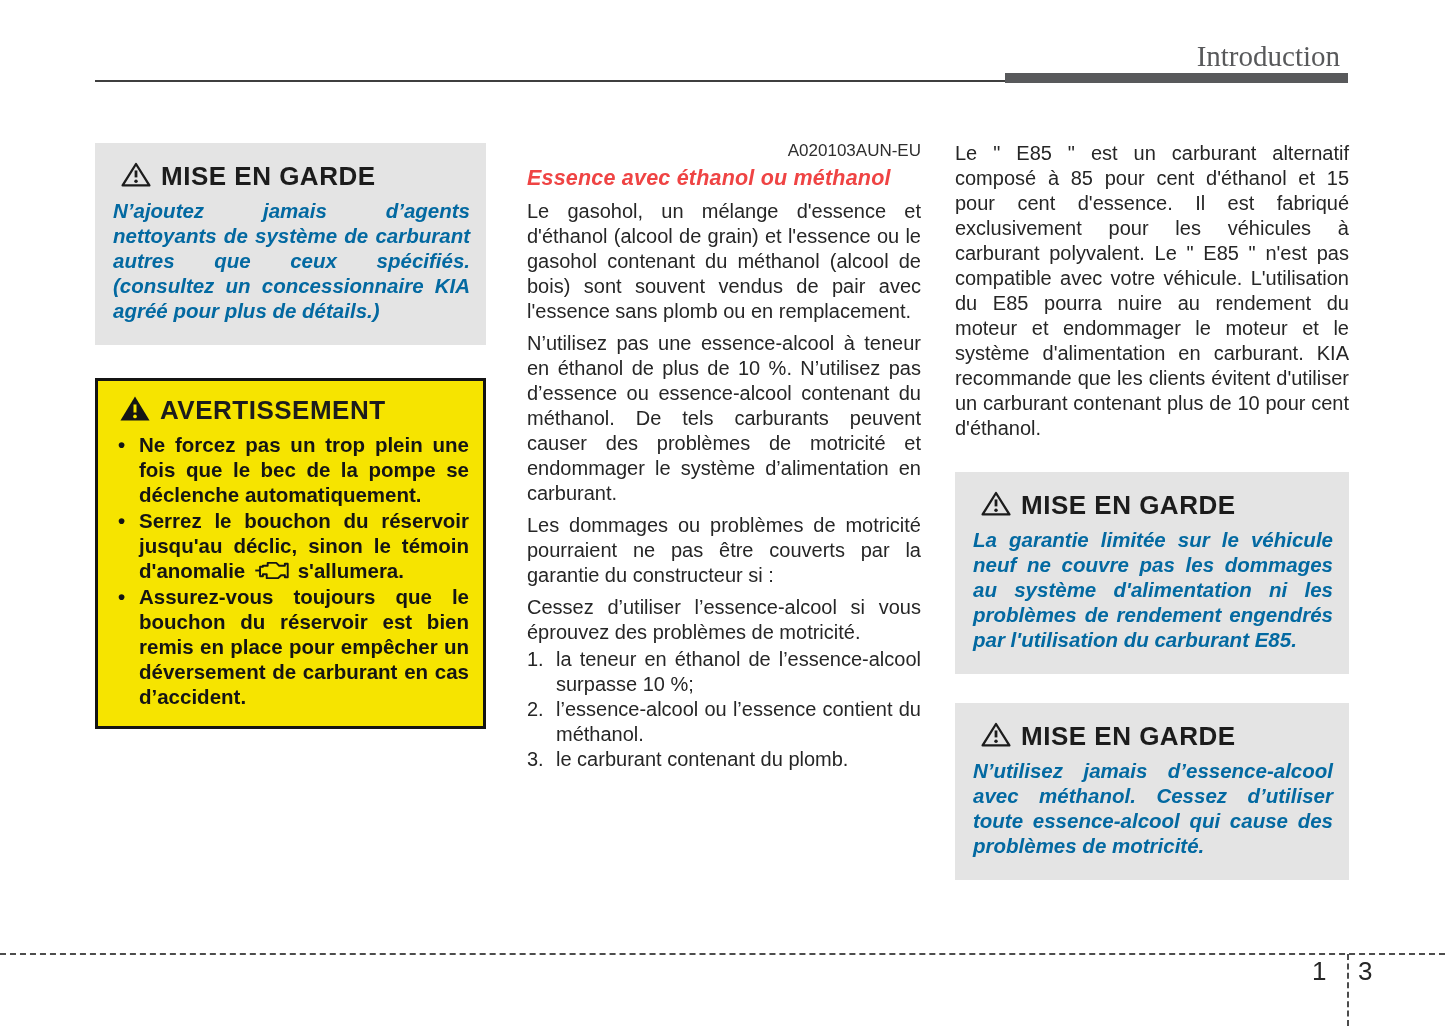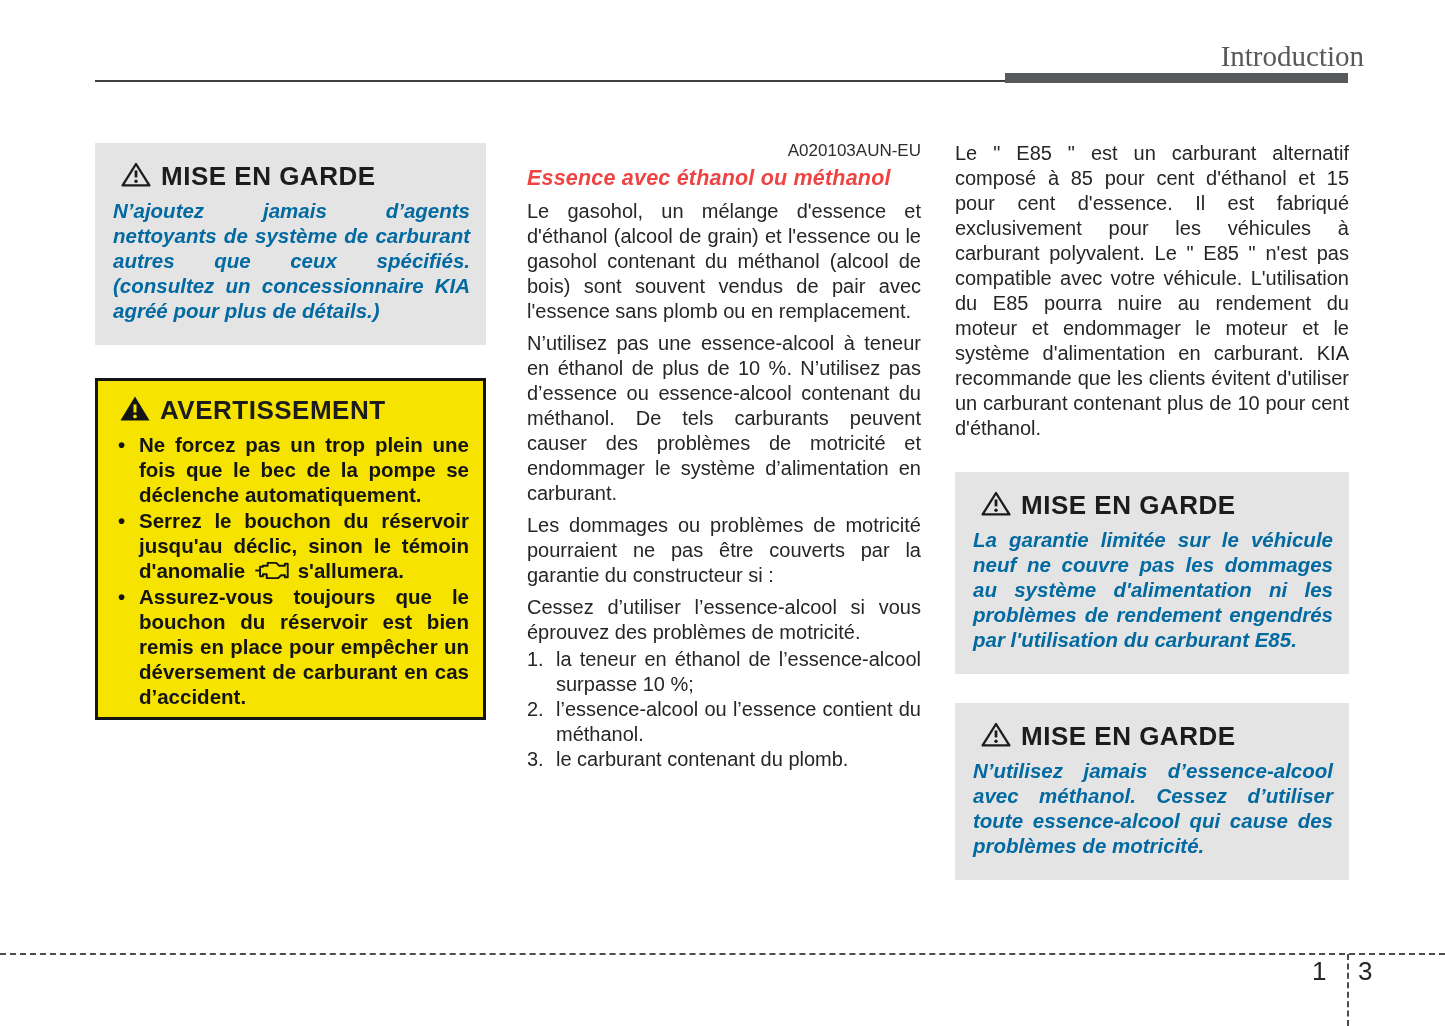--- a/index.html
+++ b/index.html
@@ -14,21 +14,21 @@
     background:#ffffff;
   }
   .page{
     position:relative;
     width:1445px;height:1026px;
     background:#ffffff;
     overflow:hidden;
   }
   
   .header-title{
-    position:absolute;top:40px;right:81px;
+    position:absolute;top:40px;right:105px;
     font-family:"Liberation Serif","DejaVu Serif",serif;
     font-size:29px;color:var(--head-gray);
   }
   .header-rule-thin{
     position:absolute;left:95px;top:80px;width:912px;height:2px;
     background:#3f3f3f;
   }
   .header-rule-thick{
     position:absolute;left:1005px;top:73px;width:343px;height:10px;
     background:#58595b;
@@ -44,21 +44,21 @@
   .para-gap{margin-top:7px;}
   
   .box{width:100%;}
   .caution-box{
     background:var(--caution-bg);
     padding:18px 16px 22px 18px;
   }
   .warning-box{
     background:var(--warning-bg);
     border:3px solid #141414;
-    padding:14px 14px 8px 14px;
+    padding:14px 14px 17px 14px;
     margin-top:33px;
   }
   .box-title-row{
     display:flex;gap:10px;
     padding-left:8px;margin-bottom:6px;
   }
   .box-title{
     font-size:26px;font-weight:700;color:#1c1c1c;letter-spacing:0.5px;
     white-space:nowrap;
   }

